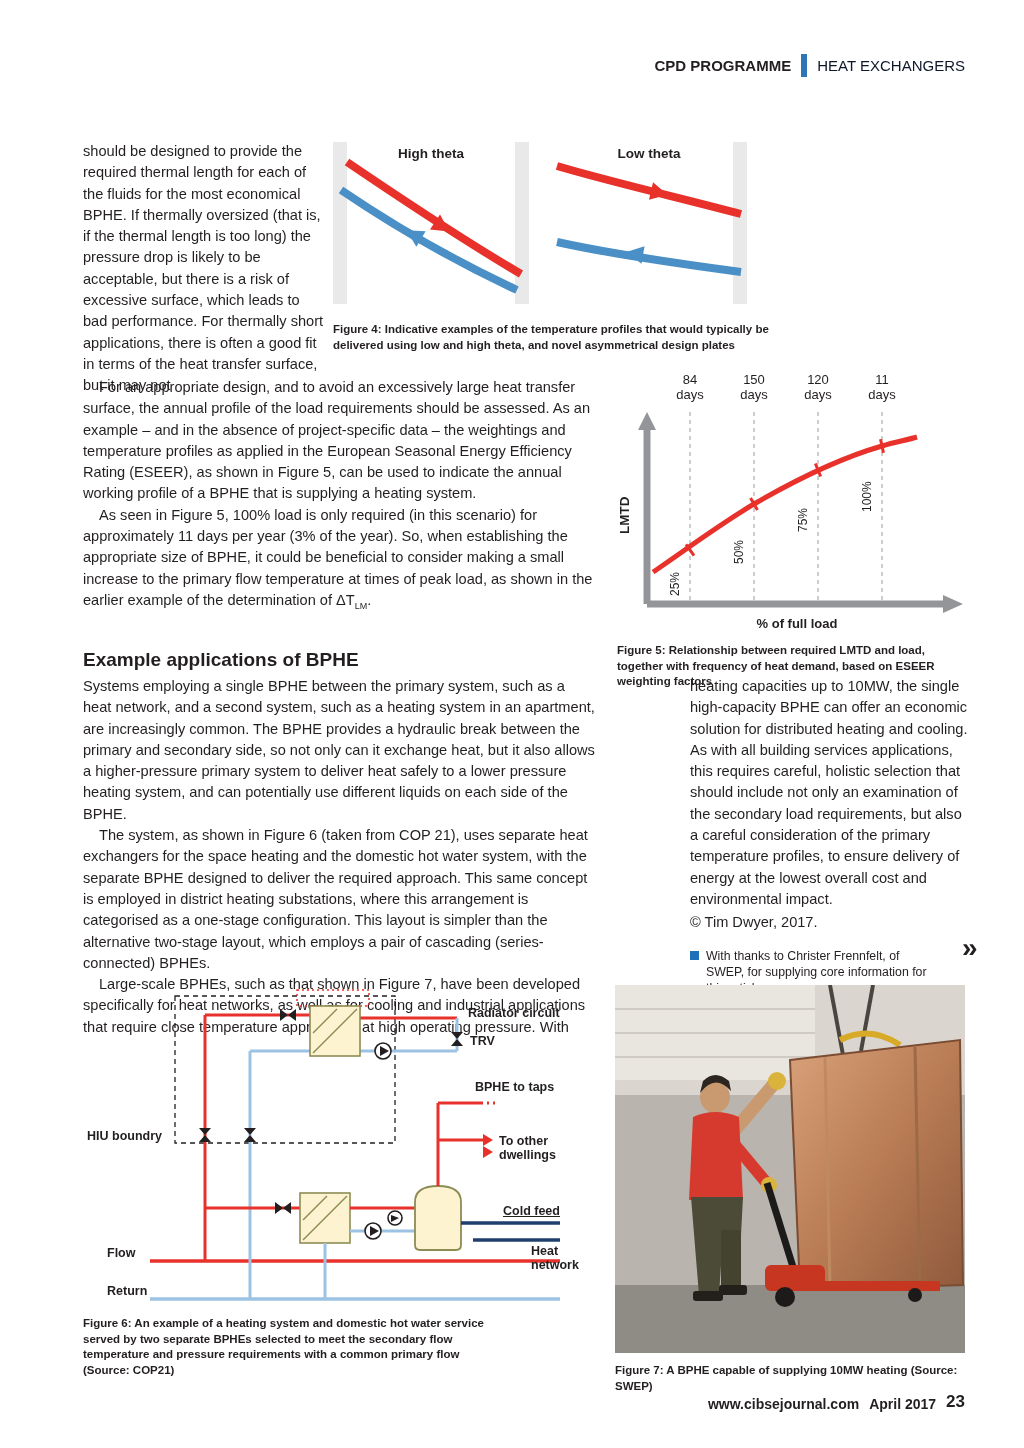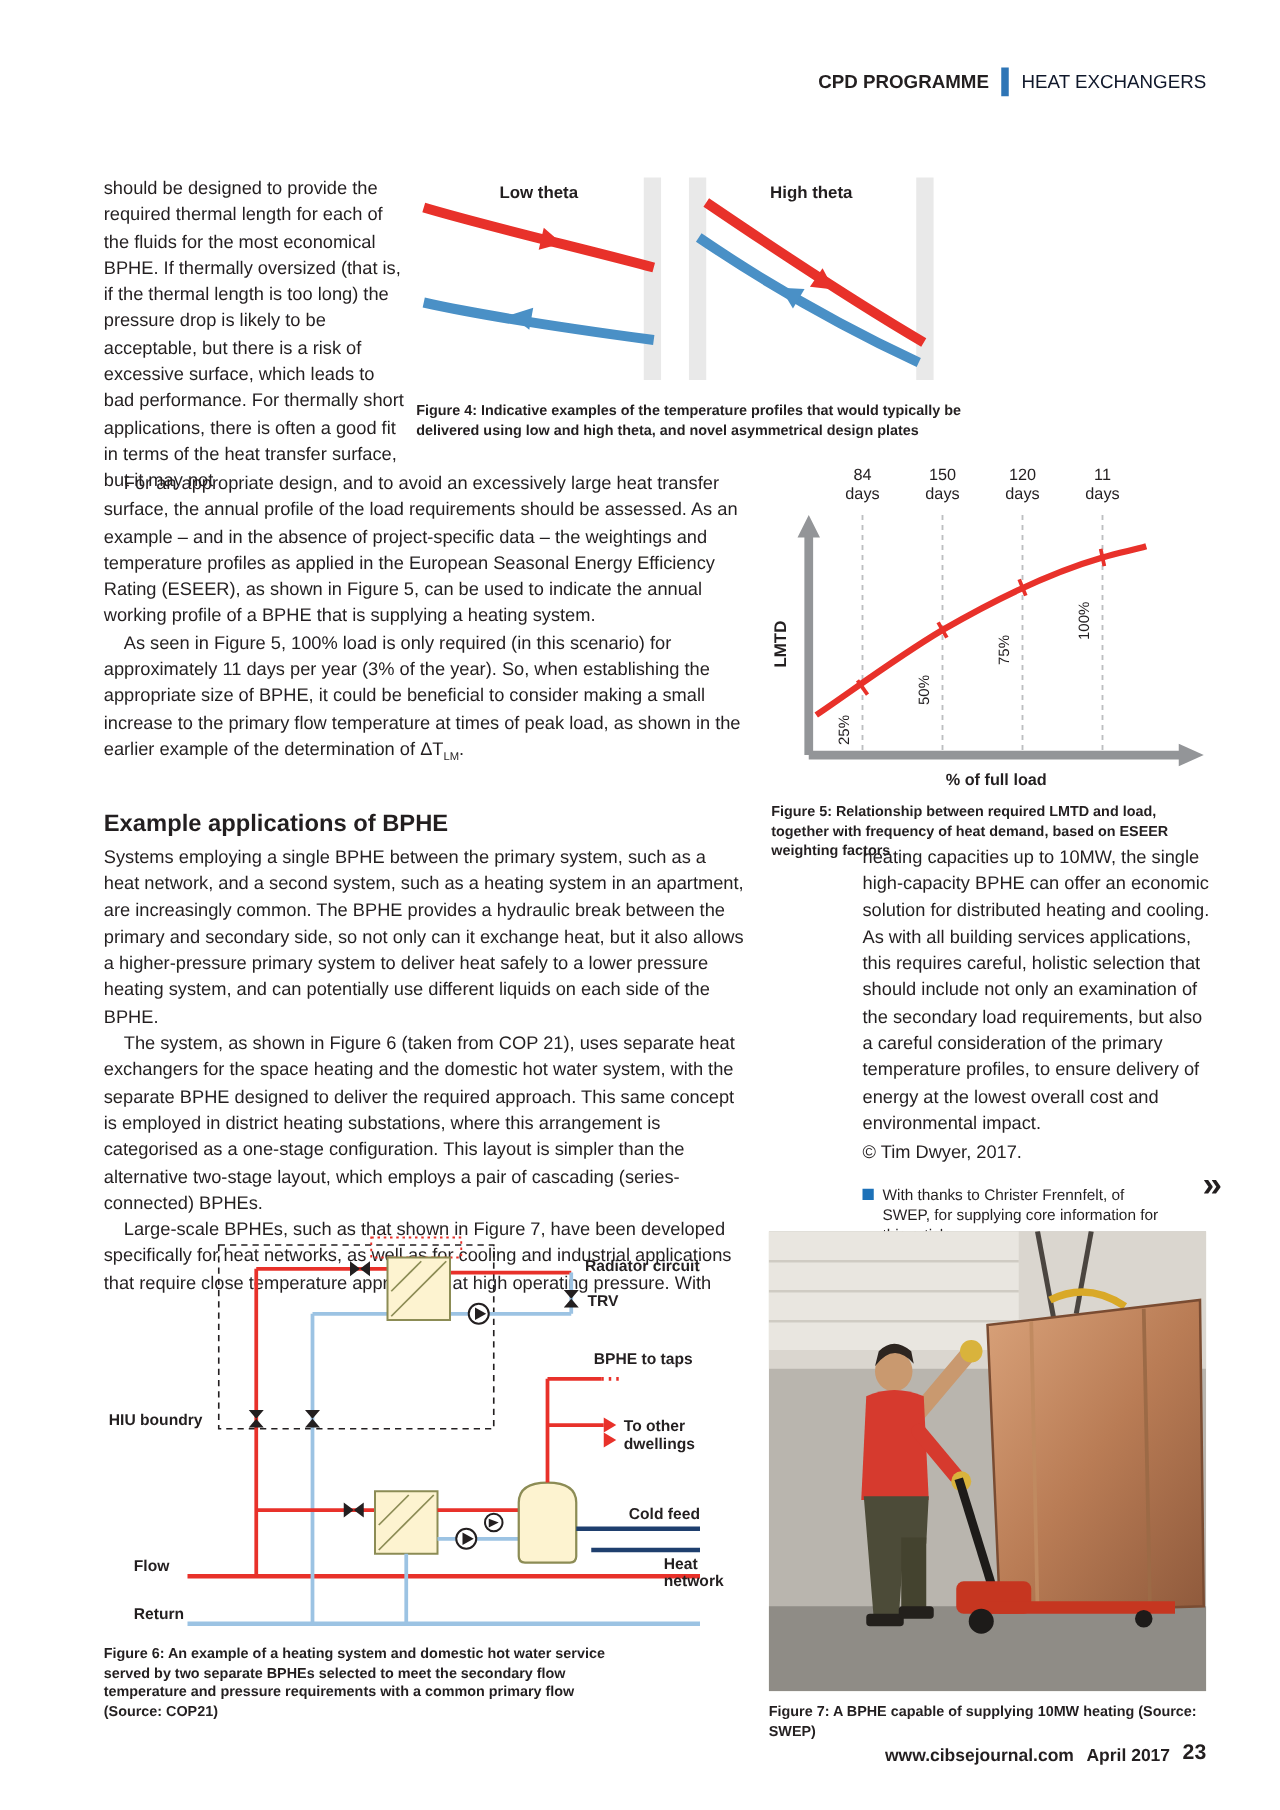--- a/index.html
+++ b/index.html
@@ -34,39 +34,39 @@
 
 <div class="abs body-text" style="left:83px; top:141px; width:242px;">
   <p>should be designed to provide the required thermal length for each of the fluids for the most economical BPHE. If thermally oversized (that is, if the thermal length is too long) the pressure drop is likely to be acceptable, but there is a risk of excessive surface, which leads to bad performance. For thermally short applications, there is often a good fit in terms of the heat transfer surface, but it may not</p>
 </div>
 
 <div class="abs" style="left:333px; top:140px; width:632px;">
   <div style="display:flex; gap:22px;">
 
     <div class="panel">
       <svg width="196" height="166" viewBox="0 0 196 166">
-        <rect x="182" y="2" width="14" height="162" fill="#e9e9e9"></rect>
-        <path d="M6 26 C 60 42, 130 58, 190 74" stroke="#e8312a" stroke-width="8" fill="none"></path>
-        <polygon points="0,-9 17,0 0,9" transform="translate(100,51) rotate(13)" fill="#e8312a"></polygon>
-        <path d="M6 102 C 60 114, 130 124, 190 132" stroke="#4a90c6" stroke-width="8" fill="none"></path>
-        <polygon points="0,-9 -17,0 0,9" transform="translate(92,115) rotate(10)" fill="#4a90c6"></polygon>
-      </svg>
-      <div class="panel-label">Low theta</div>
-    </div>
-
-    <div class="panel">
-      <svg width="196" height="166" viewBox="0 0 196 166">
         <rect x="0" y="2" width="14" height="162" fill="#e9e9e9"></rect>
         <rect x="182" y="2" width="14" height="162" fill="#e9e9e9"></rect>
         <path d="M14 22 C 70 60, 130 100, 188 134" stroke="#e8312a" stroke-width="8" fill="none"></path>
         <polygon points="0,-9 17,0 0,9" transform="translate(102,82) rotate(34)" fill="#e8312a"></polygon>
         <path d="M8 50 C 64 88, 124 122, 184 150" stroke="#4a90c6" stroke-width="8" fill="none"></path>
         <polygon points="0,-9 -17,0 0,9" transform="translate(88,99) rotate(31)" fill="#4a90c6"></polygon>
       </svg>
       <div class="panel-label">High theta</div>
+    </div>
+
+    <div class="panel">
+      <svg width="196" height="166" viewBox="0 0 196 166">
+        <rect x="182" y="2" width="14" height="162" fill="#e9e9e9"></rect>
+        <path d="M6 26 C 60 42, 130 58, 190 74" stroke="#e8312a" stroke-width="8" fill="none"></path>
+        <polygon points="0,-9 17,0 0,9" transform="translate(100,51) rotate(13)" fill="#e8312a"></polygon>
+        <path d="M6 102 C 60 114, 130 124, 190 132" stroke="#4a90c6" stroke-width="8" fill="none"></path>
+        <polygon points="0,-9 -17,0 0,9" transform="translate(92,115) rotate(10)" fill="#4a90c6"></polygon>
+      </svg>
+      <div class="panel-label">Low theta</div>
     </div>
 
   </div>
   <div class="caption" style="margin-top:16px; width:460px;">Figure 4: Indicative examples of the temperature profiles that would typically be delivered using low and high theta, and novel asymmetrical design plates</div>
 </div>
 
 <div class="abs body-text" style="left:83px; top:377px; width:512px;">
   <p class="ind">For an appropriate design, and to avoid an excessively large heat transfer surface, the annual profile of the load requirements should be assessed. As an example – and in the absence of project-specific data – the weightings and temperature profiles as applied in the European Seasonal Energy Efficiency Rating (ESEER), as shown in Figure 5, can be used to indicate the annual working profile of a BPHE that is supplying a heating system.</p>
   <p class="ind"><span>As seen in Figure 5, 100% load is only required (in this scenario) for approximately 11 days per year (3% of the year). So, when establishing the appropriate size of BPHE, it could be beneficial to consider making a small increase to the primary flow temperature at times of peak load, as shown in the earlier example of the determination of </span><span>ΔT</span><sub style="font-size:9px;">LM</sub><span>.</span></p>
 </div>
@@ -231,21 +231,21 @@
 
       <line x1="477" y1="235" x2="378" y2="235" stroke="#1f3f6e" stroke-width="3.5"></line>
 
       <line x1="390" y1="252" x2="477" y2="252" stroke="#1f3f6e" stroke-width="3.5"></line>
     </svg>
 
     <div class="f6label" style="left:385px; top:18px;">Radiator circuit</div>
     <div class="f6label" style="left:387px; top:46px;">TRV</div>
     <div class="f6label" style="left:392px; top:92px;">BPHE to taps</div>
     <div class="f6label" style="left:416px; top:146px; width:70px;">To other dwellings</div>
-    <div class="f6label" style="left:420px; top:216px;">Cold feed</div>
+    <div class="f6label" style="left:420px; top:216px;text-decoration:underline;">Cold feed</div>
     <div class="f6label" style="left:400px; top:256px;padding-left:48px;">Heat network</div>
     <div class="f6label" style="left:4px;   top:141px;">HIU boundry</div>
     <div class="f6label" style="left:24px;  top:258px;">Flow</div>
     <div class="f6label" style="left:24px;  top:296px;">Return</div>
   </div>
   <div class="caption" style="margin-top:8px; width:420px;">Figure 6: An example of a heating system and domestic hot water service served by two separate BPHEs selected to meet the secondary flow temperature and pressure requirements with a common primary flow (Source: COP21)</div>
 </div>
 
 <div class="abs" style="left:615px; top:985px; width:350px;">
   <svg width="350" height="368" viewBox="0 0 350 368">

